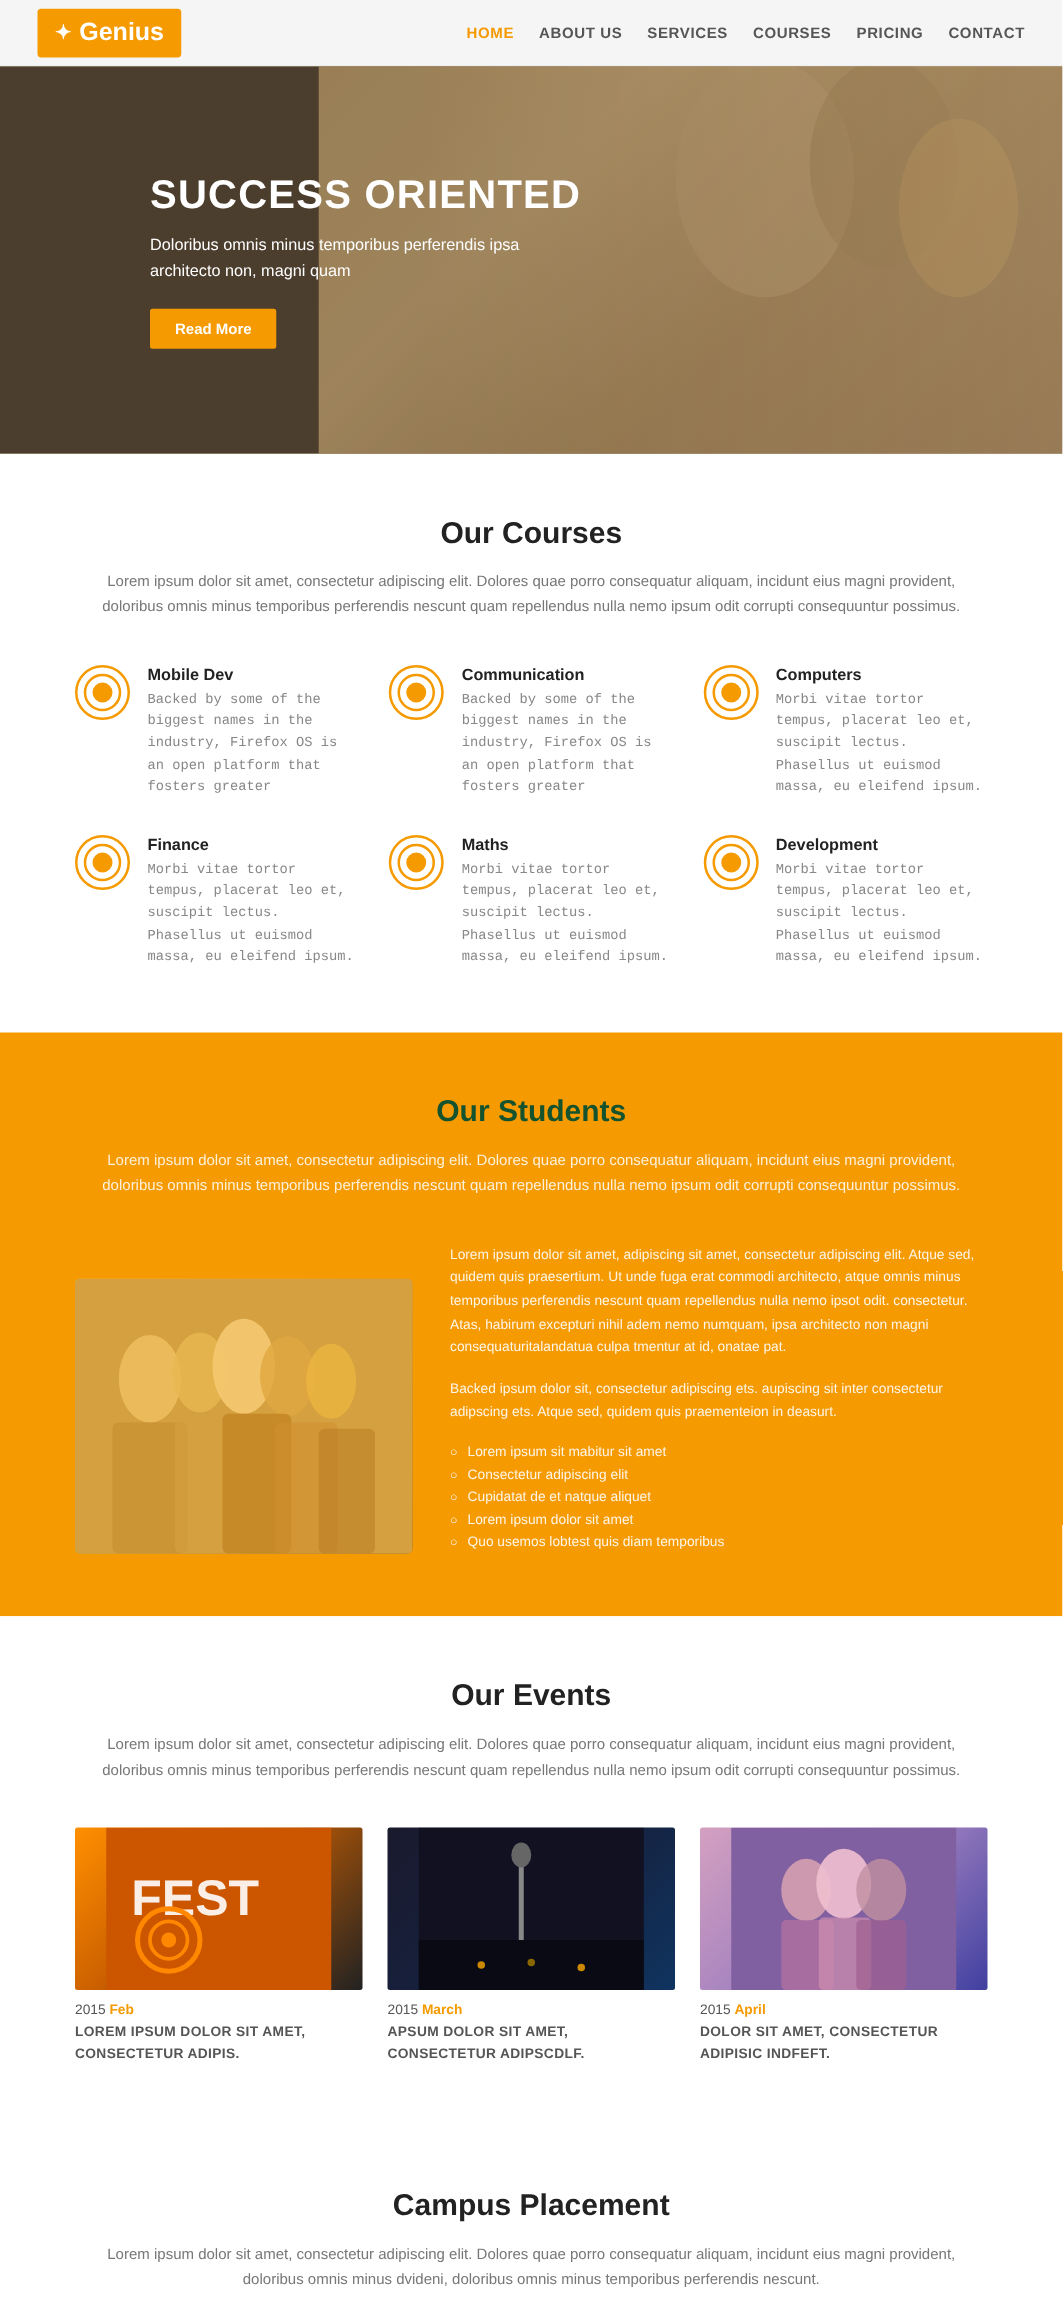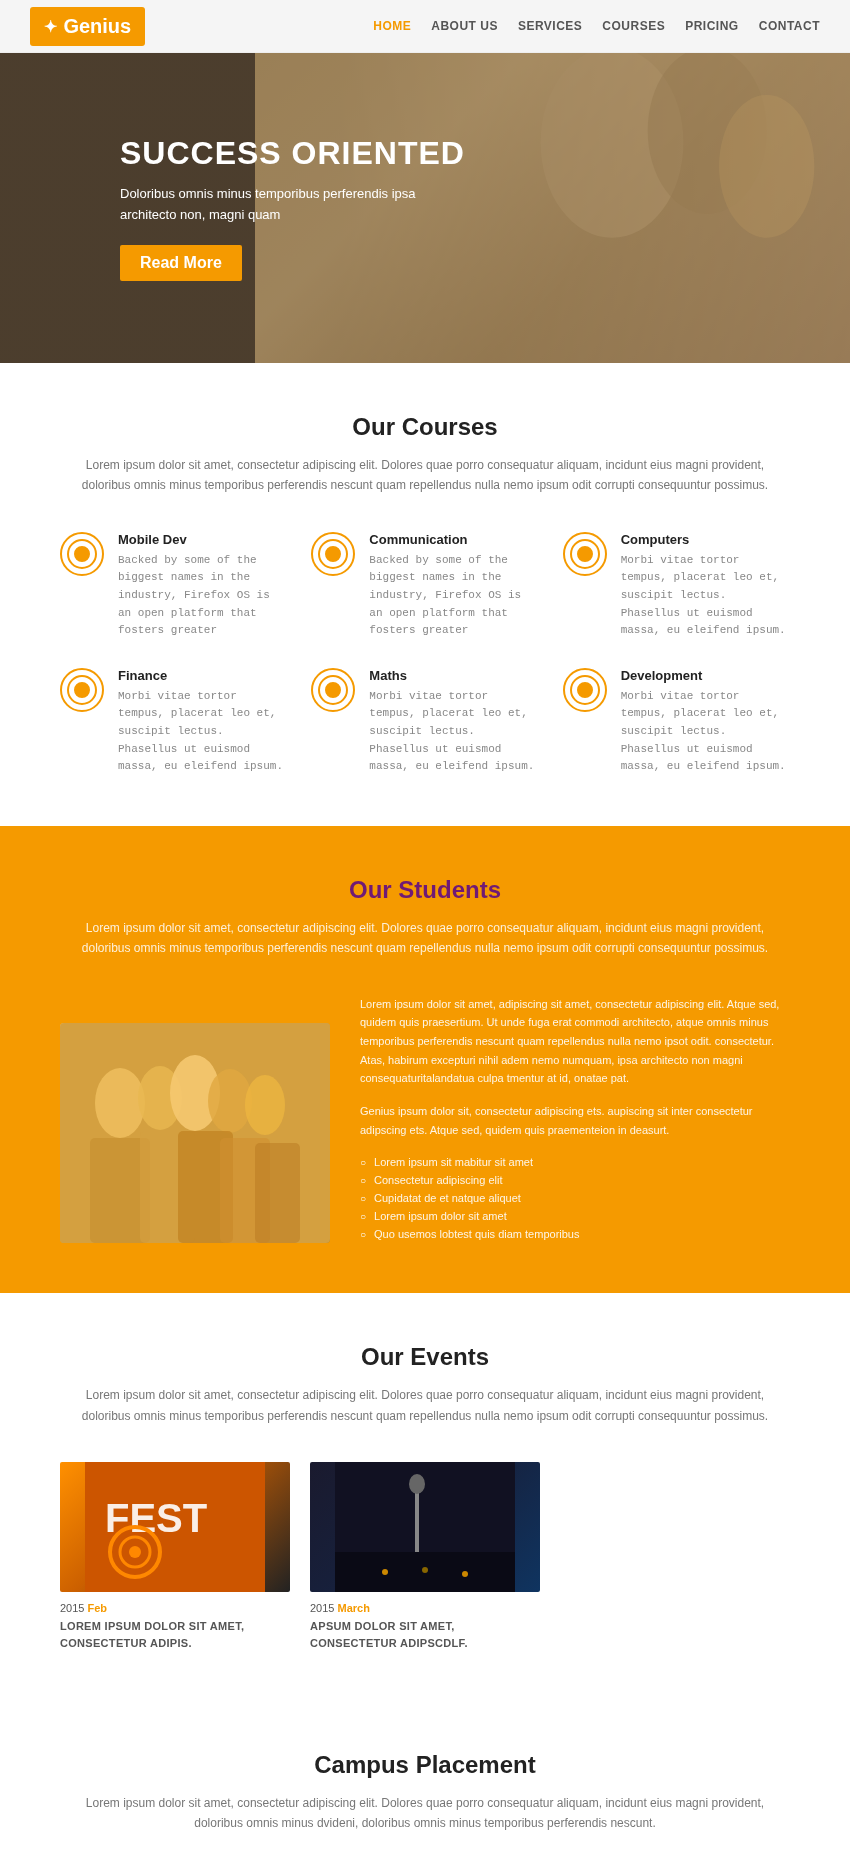--- a/index.html
+++ b/index.html
@@ -73,21 +73,21 @@
       font-size: 13px;
       line-height: 1.6;
       margin-bottom: 20px;
       max-width: 320px;
     }
     .btn-read-more {
       background: #f59a00;
       color: #fff;
       border: none;
       padding: 9px 20px;
-      font-size: 16px;
+      font-size: 12px;
       cursor: pointer;
       border-radius: 2px;
       font-weight: bold;
     }
 
     
     section { padding: 50px 60px; }
 
     .section-title {
       text-align: center;
@@ -115,21 +115,21 @@
     .course-item { display: flex; align-items: flex-start; gap: 14px; }
     .course-text h3 { font-size: 13px; font-weight: 700; margin-bottom: 5px; color: #222; }
     .course-text p { font-size: 11px; color: #888; line-height: 1.6; font-family: Liberation Mono, monospace; }
 
     
     .students-section {
       background: #f59a00;
       color: #fff;
       padding: 50px 60px;
     }
-    .students-section .section-title { color: #701a75; }
+    .students-section .section-title { color: #14532d; }
     .students-section .section-desc { color: rgba(255,255,255,0.85); }
     .students-content { display: flex; gap: 30px; align-items: flex-end; }
     .students-image {
       width: 270px; height: 220px; flex-shrink: 0;
       background: linear-gradient(135deg, #e0c080 0%, #c8a050 50%, #a07830 100%);
       border-radius: 4px;
       display: flex; align-items: center; justify-content: center;
       font-size: 40px; color: rgba(255,255,255,0.5);
       overflow: hidden;
       position: relative;
@@ -325,21 +325,21 @@
         <ellipse cx="205" cy="82" rx="20" ry="30" fill="#f0b840" opacity="0.7"></ellipse>
         <rect x="30" y="115" width="60" height="105" rx="5" fill="#c89030" opacity="0.7"></rect>
         <rect x="80" y="108" width="55" height="112" rx="5" fill="#d4a040" opacity="0.7"></rect>
         <rect x="118" y="108" width="55" height="112" rx="5" fill="#c08020" opacity="0.7"></rect>
         <rect x="160" y="115" width="50" height="105" rx="5" fill="#d09030" opacity="0.6"></rect>
         <rect x="195" y="120" width="45" height="100" rx="5" fill="#b87820" opacity="0.5"></rect>
       </svg>
     </div>
     <div class="students-text">
       <p>Lorem ipsum dolor sit amet, adipiscing sit amet, consectetur adipiscing elit. Atque sed, quidem quis praesertium. Ut unde fuga erat commodi architecto, atque omnis minus temporibus perferendis nescunt quam repellendus nulla nemo ipsot odit. consectetur. Atas, habirum excepturi nihil adem nemo numquam, ipsa architecto non magni consequaturitalandatua culpa tmentur at id, onatae pat.</p>
-      <p>Genius ipsum dolor sit, consectetur adipiscing ets. aupiscing sit inter consectetur adipscing ets. Atque sed, quidem quis praementeion in deasurt.</p>
+      <p>Backed ipsum dolor sit, consectetur adipiscing ets. aupiscing sit inter consectetur adipscing ets. Atque sed, quidem quis praementeion in deasurt.</p>
       <ul class="students-list" id="students-list">
           <li>Lorem ipsum sit mabitur sit amet</li>
           <li>Consectetur adipiscing elit</li>
           <li>Cupidatat de et natque aliquet</li>
           <li>Lorem ipsum dolor sit amet</li>
           <li>Quo usemos lobtest quis diam temporibus</li>
         </ul>
     </div>
   </div>
 </section>
@@ -373,20 +373,37 @@
             <rect x="0" y="90" width="180" height="40" fill="#0a0a15"></rect>
             <circle cx="50" cy="110" r="3" fill="#cc8800"></circle>
             <circle cx="90" cy="108" r="3" fill="#886600"></circle>
             <circle cx="130" cy="112" r="3" fill="#cc8800"></circle>
           </svg>
       
     </div>
     <div class="event-date">2015 <span>March</span></div>
     <div class="event-title">APSUM DOLOR SIT AMET, CONSECTETUR ADIPSCDLF.</div>
   </div>
+      <div class="event-item">
+    <div class="event-image students">
+      
+      
+      <svg width="100%" height="100%" viewBox="0 0 180 130">
+            <rect width="180" height="130" fill="#8060a0"></rect>
+            <ellipse cx="60" cy="50" rx="20" ry="25" fill="#d4a0b0" opacity="0.9"></ellipse>
+            <ellipse cx="90" cy="45" rx="22" ry="28" fill="#f0c0d0" opacity="0.9"></ellipse>
+            <ellipse cx="120" cy="50" rx="20" ry="25" fill="#c090a0" opacity="0.8"></ellipse>
+            <rect x="40" y="74" width="42" height="56" rx="4" fill="#b070a0" opacity="0.8"></rect>
+            <rect x="70" y="72" width="42" height="58" rx="4" fill="#d090b0" opacity="0.7"></rect>
+            <rect x="100" y="74" width="40" height="56" rx="4" fill="#a06090" opacity="0.7"></rect>
+          </svg>
+    </div>
+    <div class="event-date">2015 <span>April</span></div>
+    <div class="event-title">DOLOR SIT AMET, CONSECTETUR ADIPISIC INDFEFT.</div>
+  </div>
     </div>
 </section>
 
 <section class="campus-section">
   <h2 class="section-title">Campus Placement</h2>
   <p class="section-desc">Lorem ipsum dolor sit amet, consectetur adipiscing elit. Dolores quae porro consequatur aliquam, incidunt eius magni provident, doloribus omnis minus dvideni, doloribus omnis minus temporibus perferendis nescunt.</p>
   <div class="campus-logos" id="campus-logos">
       <div>
         <div class="campus-logo microsoft-logo">
       <svg width="22" height="22" viewBox="0 0 22 22">

